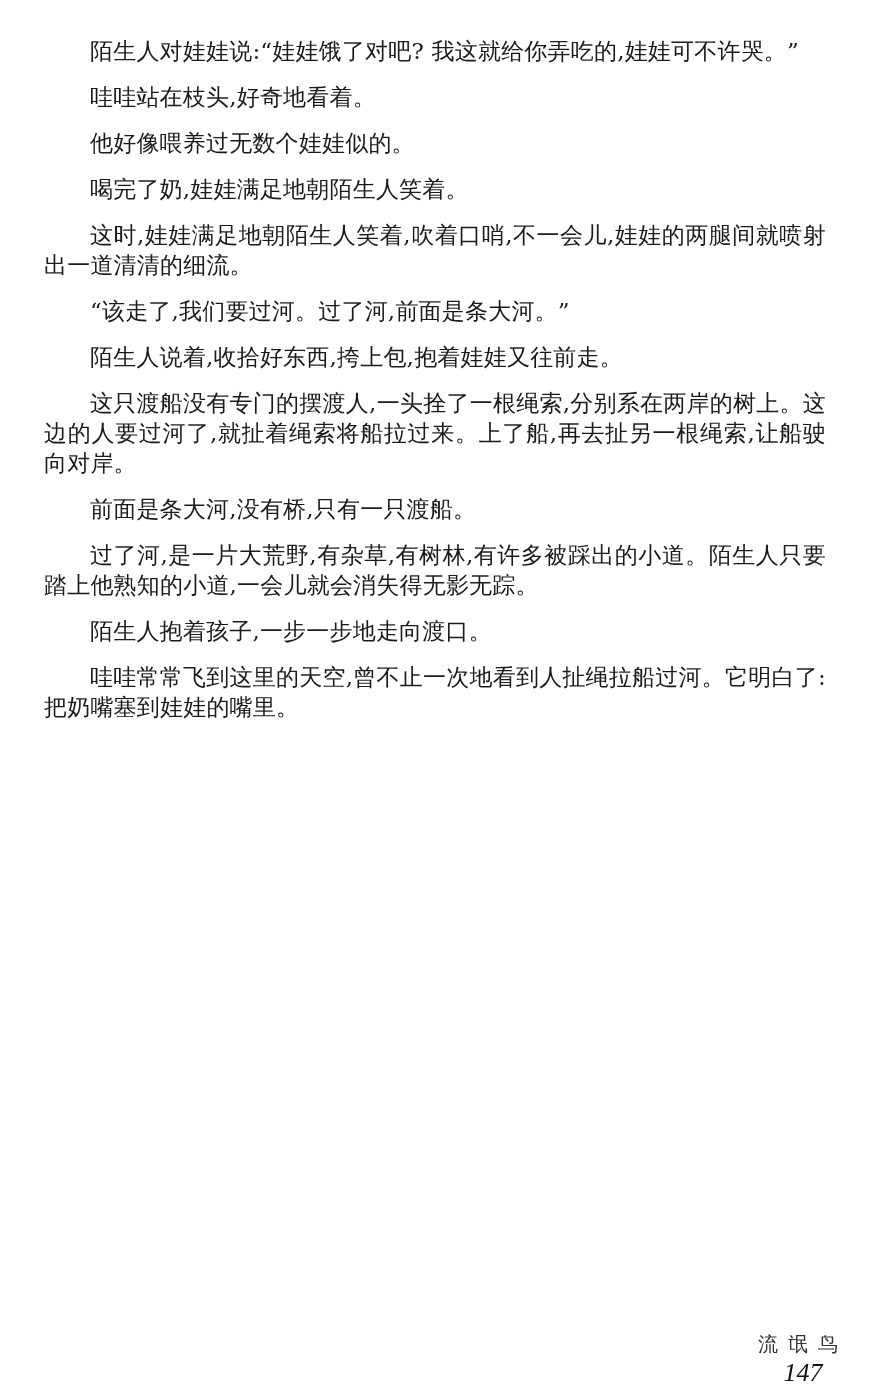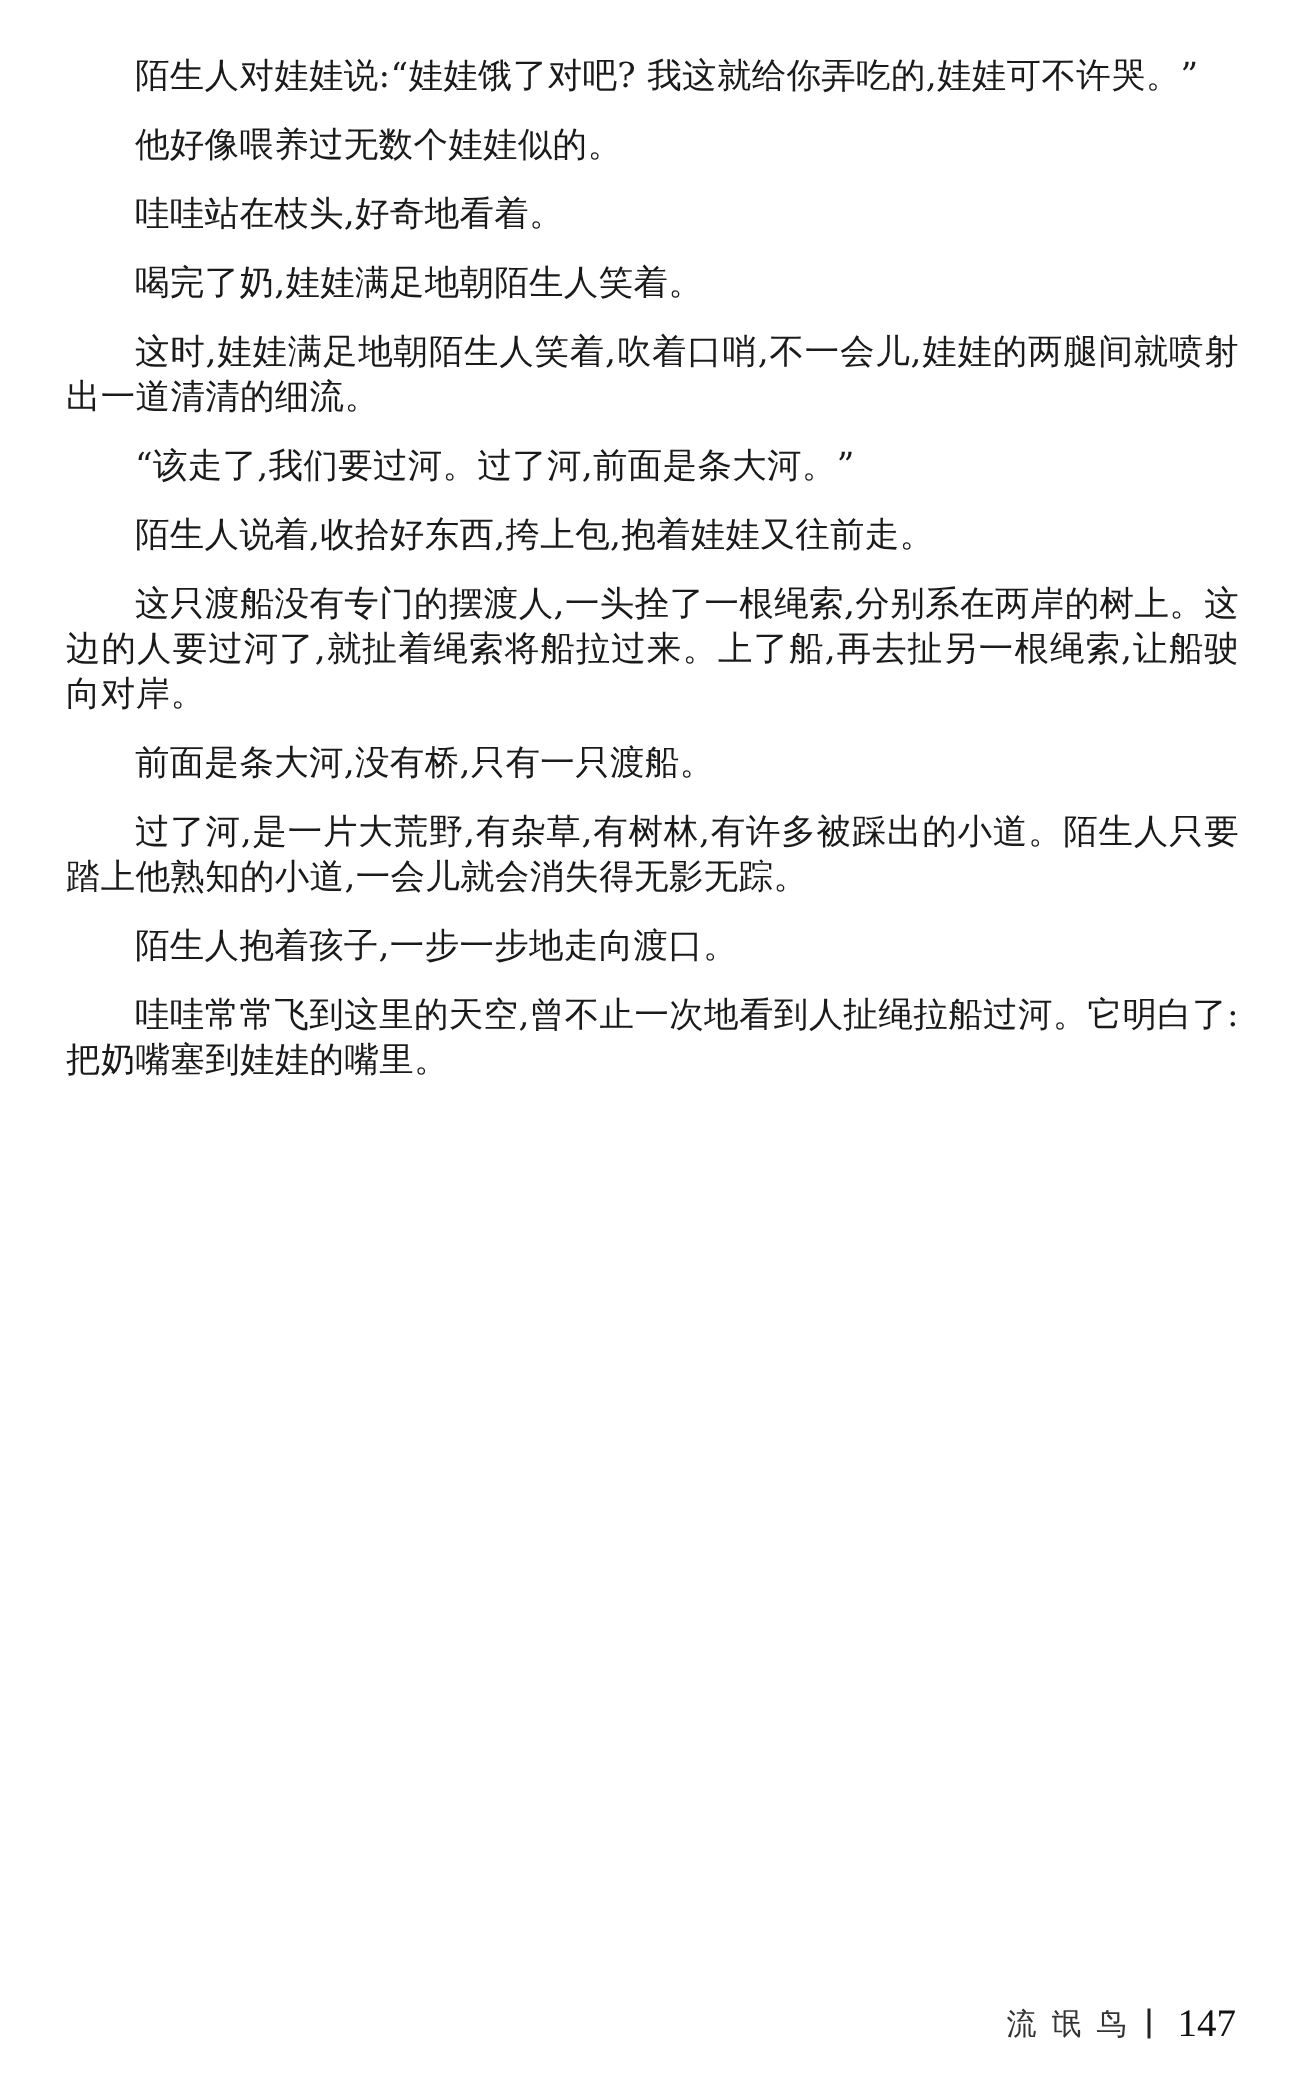--- a/index.html
+++ b/index.html
@@ -26,53 +26,55 @@
     font-size: 23px;
     line-height: 30px;
     text-indent: 2em;
     text-align: justify;
     text-align-last: left;
     letter-spacing: 0.2px;
     word-break: break-all;
   }
   .footer {
     position: absolute;
-    right: 48px;
+    right: 24px;
     top: 1331px;
     height: 36px;
     display: flex;
     align-items: center;
     gap: 0;
+    flex-direction: column;
   }
   .footer-title {
     font-family: "DejaVu Sans", "Liberation Sans", sans-serif;
     font-size: 20px;
     letter-spacing: 10px;
     color: #333;
   }
   .footer-sep {
     display: inline-block;
     width: 2px;
     height: 20px;
     background: #222;
     margin: 0 18px 0 4px;
   }
   .footer-page {
     font-family: "Liberation Serif", "DejaVu Serif", serif;
+    font-style: italic;
     font-size: 26px;
     color: #111;
   }
 </style>
 </head>
 <body>
 
 <div class="page-body">
   <p class="para">陌生人对娃娃说:“娃娃饿了对吧? 我这就给你弄吃的,娃娃可不许哭。”</p>
+  <p class="para">哇哇站在枝头,好奇地看着。</p>
   <p class="para">他好像喂养过无数个娃娃似的。</p>
-  <p class="para">哇哇站在枝头,好奇地看着。</p>
   <p class="para">喝完了奶,娃娃满足地朝陌生人笑着。</p>
   <p class="para">这时,娃娃满足地朝陌生人笑着,吹着口哨,不一会儿,娃娃的两腿间就喷射出一道清清的细流。</p>
   <p class="para">“该走了,我们要过河。过了河,前面是条大河。”</p>
   <p class="para">陌生人说着,收拾好东西,挎上包,抱着娃娃又往前走。</p>
   <p class="para">这只渡船没有专门的摆渡人,一头拴了一根绳索,分别系在两岸的树上。这边的人要过河了,就扯着绳索将船拉过来。上了船,再去扯另一根绳索,让船驶向对岸。</p>
   <p class="para">前面是条大河,没有桥,只有一只渡船。</p>
   <p class="para">过了河,是一片大荒野,有杂草,有树林,有许多被踩出的小道。陌生人只要踏上他熟知的小道,一会儿就会消失得无影无踪。</p>
   <p class="para">陌生人抱着孩子,一步一步地走向渡口。</p>
   <p class="para">哇哇常常飞到这里的天空,曾不止一次地看到人扯绳拉船过河。它明白了:把奶嘴塞到娃娃的嘴里。</p>
 </div>

